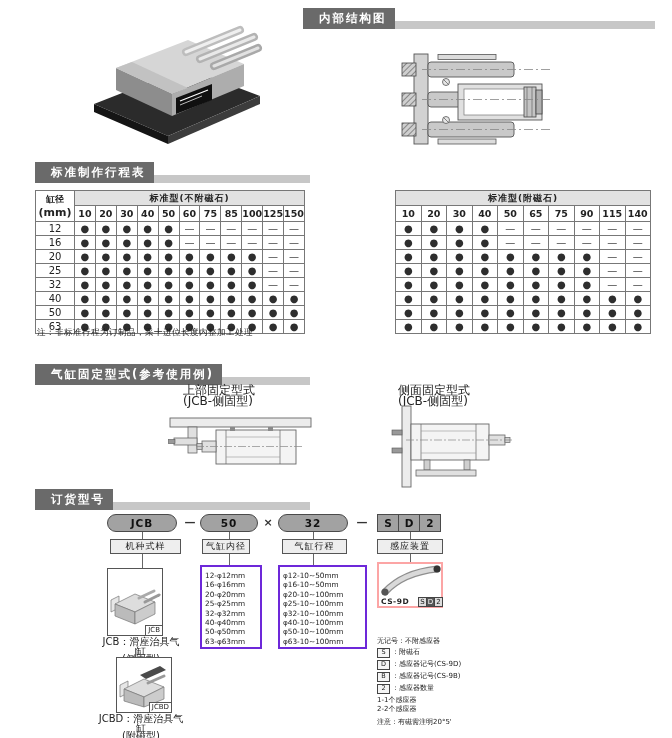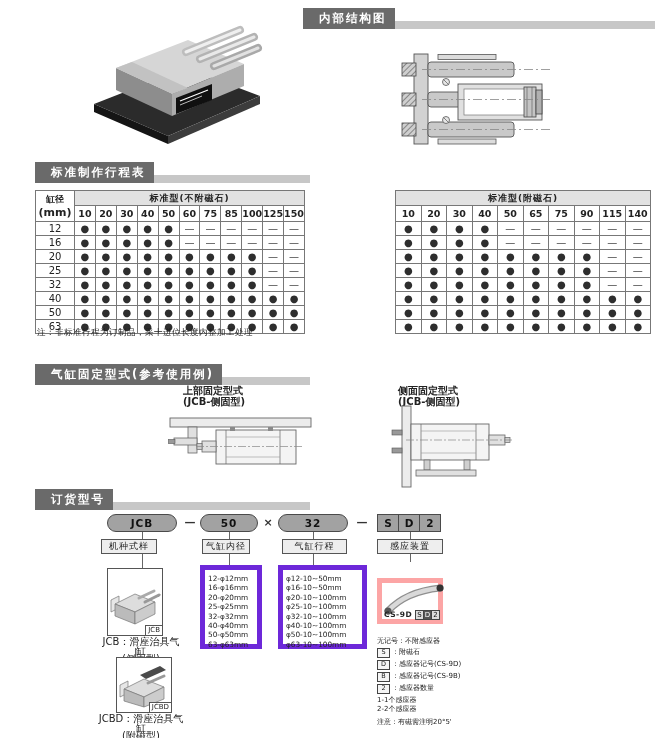--- a/index.html
+++ b/index.html
@@ -17,43 +17,43 @@
   .group-head{background:#e2e2e2;font-size:9px;font-weight:bold;height:14px;letter-spacing:1px;}
   .col-head{font-size:9.5px;font-weight:bold;height:15px;}
   .bore-head{width:38px;font-size:9px;font-weight:bold;}
   .bore-head .unit{font-size:11px;font-weight:bold;}
   .stroke-table td{height:13px;font-size:10px;}
   .dot-cell{font-size:6.5px;color:#2e2e2e;}
   .dash-cell{font-size:9px;color:#444;}
   .bore-cell{font-size:10px;color:#222;}
   .tbl-note{position:absolute;font-size:8.5px;color:#222;letter-spacing:0.5px;}
   
-  .mount-cap{position:absolute;font-size:10px;line-height:11px;color:#222;font-weight:bold;}
+  .mount-cap{position:absolute;font-size:12px;line-height:11px;color:#222;}
   
   .pill{position:absolute;height:18px;border:1px solid #4a4a4a;border-radius:10px;
         background:#a2a2a2;display:flex;align-items:center;justify-content:center;
         font-size:10.5px;font-weight:bold;letter-spacing:1px;color:#111;box-sizing:border-box;}
   .code-sep{position:absolute;height:18px;line-height:18px;text-align:center;
             font-size:11px;font-weight:bold;color:#333;}
   .sd-cells{position:absolute;display:flex;}
   .sd-cell{width:22px;height:18px;box-sizing:border-box;border:1px solid #4a4a4a;margin-left:-1px;
            background:#a2a2a2;display:flex;align-items:center;justify-content:center;
            font-size:10.5px;font-weight:bold;color:#111;}
   .sd-cell:first-child{margin-left:0;}
   .code-label{position:absolute;height:15px;box-sizing:border-box;border:1px solid #555;background:#eeeeee;
               display:flex;align-items:center;justify-content:center;font-size:9px;letter-spacing:1px;color:#222;}
   .vline{position:absolute;width:1px;background:#666;}
   
   .img-box{position:absolute;border:1px solid #555;background:#fff;box-sizing:border-box;}
   .corner-tag{position:absolute;right:-1px;bottom:-1px;border:1px solid #555;background:#fff;
               font-size:7px;padding:0 2px;line-height:9px;color:#222;}
   .type-cap{position:absolute;font-size:10px;line-height:8.5px;text-align:center;color:#222;}
-  .opt-list{position:absolute;border:5px solid #6d28d9;background:#fff;box-sizing:border-box;padding:4px 3px;}
+  .opt-list{position:absolute;border:2px solid #6d28d9;background:#fff;box-sizing:border-box;padding:4px 3px;}
   .opt-line{font-size:7.3px;line-height:9.4px;white-space:nowrap;color:#222;}
-  .sensor-box{position:absolute;border:5px solid #fca5a5;background:#fff;box-sizing:border-box;margin-top:16px;}
+  .sensor-box{position:absolute;border:2px solid #fca5a5;background:#fff;box-sizing:border-box;}
   .cs-label{position:absolute;left:2px;bottom:0px;font-size:7.5px;font-weight:bold;letter-spacing:0.5px;color:#222;}
   .sd-tag{position:absolute;right:-2px;bottom:-1px;display:flex;}
   .sd-tag span{width:9px;height:10px;box-sizing:border-box;border:1px solid #444;margin-left:-1px;
                font-size:7px;line-height:8px;text-align:center;background:#ddd;color:#111;}
   .sd-tag span:nth-child(2){background:#555;color:#fff;}
   .sensor-keys{position:absolute;font-size:7px;line-height:9.2px;color:#222;margin-top:26px;}
   .skey-line{display:flex;align-items:center;margin-bottom:1.5px;white-space:nowrap;}
   .keybox{display:inline-flex;width:11px;height:8.5px;border:1px solid #444;align-items:center;
           justify-content:center;font-size:6.5px;margin-right:2px;background:#f5f5f5;}
   .qty-line{white-space:nowrap;}
@@ -449,21 +449,21 @@
     <div class="sd-cell">S</div>
     <div class="sd-cell">D</div>
     <div class="sd-cell">2</div>
   </div>
 
   <div class="vline" style="left:142px;top:532px;height:7px;"></div>
   <div class="vline" style="left:229px;top:532px;height:7px;"></div>
   <div class="vline" style="left:313px;top:532px;height:7px;"></div>
   <div class="vline" style="left:410px;top:532px;height:7px;"></div>
 
-  <div class="code-label" style="left:101px;top:539px;width:56px;">机种式样</div>
+  <div class="code-label" style="left:110px;top:539px;width:71px;">机种式样</div>
   <div class="code-label" style="left:202px;top:539px;width:48px;">气缸内径</div>
   <div class="code-label" style="left:282px;top:539px;width:65px;">气缸行程</div>
   <div class="code-label" style="left:377px;top:539px;width:66px;">感应装置</div>
 
   <div class="vline" style="left:142px;top:554px;height:14px;"></div>
   <div class="vline" style="left:229px;top:554px;height:11px;"></div>
   <div class="vline" style="left:313px;top:554px;height:11px;"></div>
   <div class="vline" style="left:410px;top:554px;height:8px;"></div>
   <div class="vline" style="left:135px;top:648px;height:9px;"></div>
 

